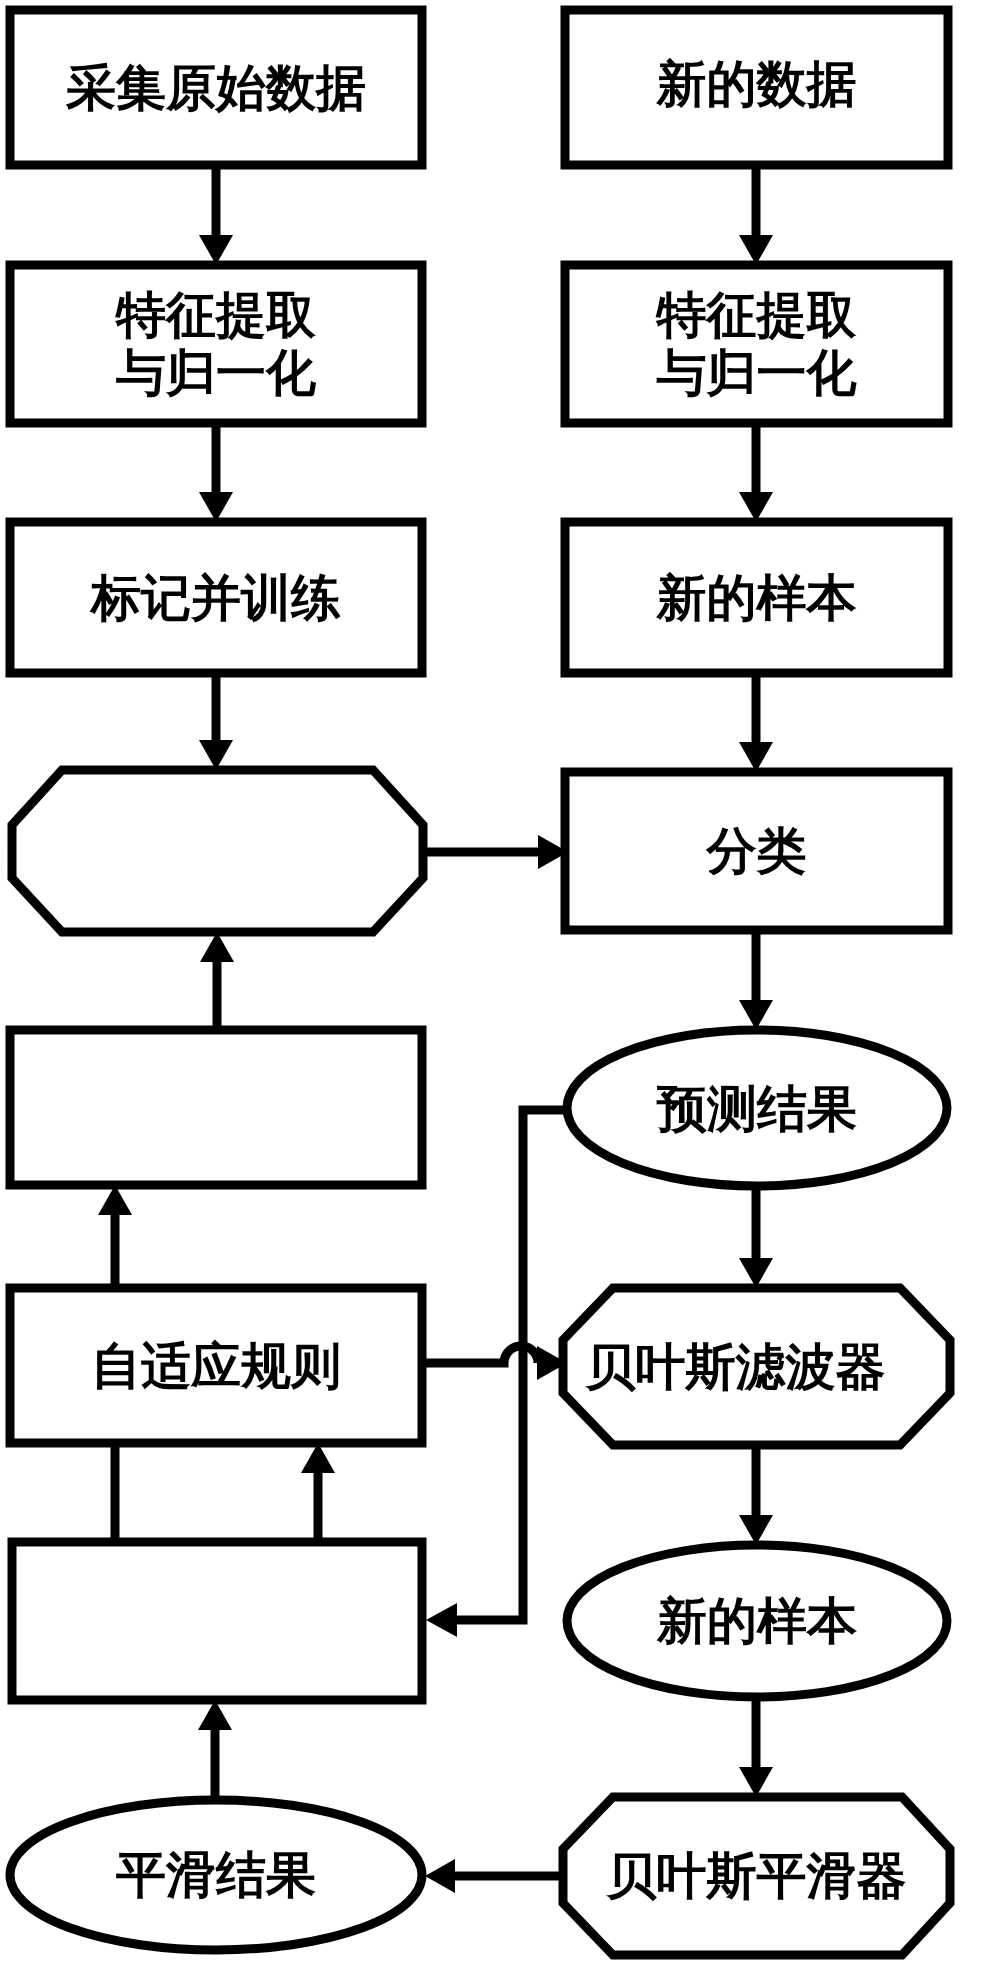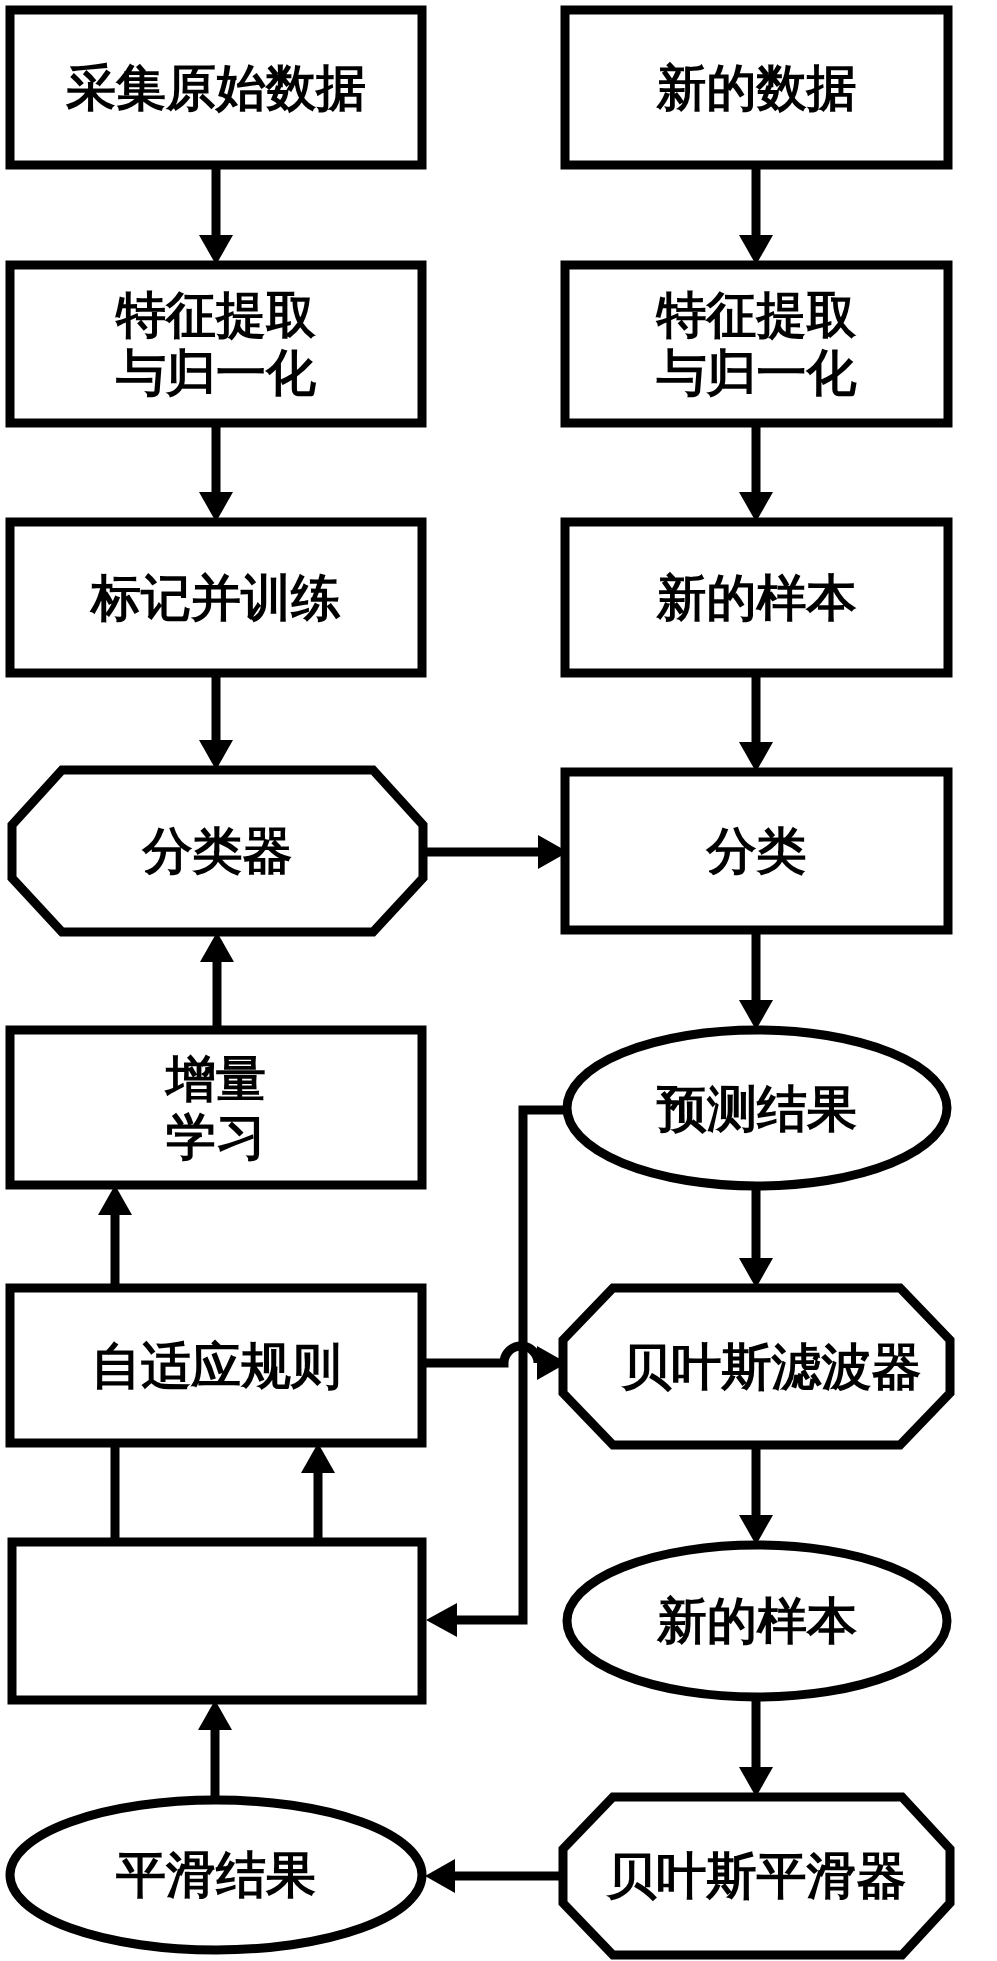--- a/index.html
+++ b/index.html
@@ -118,44 +118,39 @@
 
   <div class="label" style="left:10px;top:10px;width:412px;height:155px;">采集原始数据</div>
 
   <div class="label" style="left:10px;top:265px;width:412px;height:158px;">
     <span>特征提取</span>
     <span>与归一化</span>
   </div>
 
   <div class="label" style="left:10px;top:522px;width:412px;height:151px;">标记并训练</div>
 
-  <div class="label" style="left:12px;top:770px;width:411px;height:162px;">分类器</div>
 
-  <div class="label" style="left:10px;top:1030px;width:412px;height:155px;">
-    <span>增量</span>
-    <span>学习</span>
-  </div>
 
   <div class="label" style="left:10px;top:1288px;width:412px;height:155px;">自适应规则</div>
 
 
   <div class="label" style="left:10px;top:1800px;width:412px;height:150px;">平滑结果</div>
 
-  <div class="label" style="left:565px;top:10px;width:383px;height:155px;">新的数据</div>
+  <div class="label" style="left:565px;top:10px;width:383px;height:155px;font-family:Liberation Mono, monospace;">新的数据</div>
 
   <div class="label" style="left:565px;top:265px;width:383px;height:158px;">
     <span>特征提取</span>
     <span>与归一化</span>
   </div>
 
   <div class="label" style="left:565px;top:522px;width:383px;height:151px;">新的样本</div>
 
   <div class="label" style="left:565px;top:772px;width:383px;height:158px;">分类</div>
 
   <div class="label" style="left:567px;top:1030px;width:380px;height:157px;text-align:center;">预测结果</div>
 
-  <div class="label" style="left:578px;top:1288px;width:387px;height:157px;">贝叶斯滤波器</div>
+  <div class="label" style="left:542px;top:1288px;width:387px;height:157px;">贝叶斯滤波器</div>
 
   <div class="label" style="left:567px;top:1545px;width:380px;height:152px;">新的样本</div>
 
   <div class="label" style="left:563px;top:1797px;width:387px;height:158px;">贝叶斯平滑器</div>
 
 </div>
 
 </body></html>

